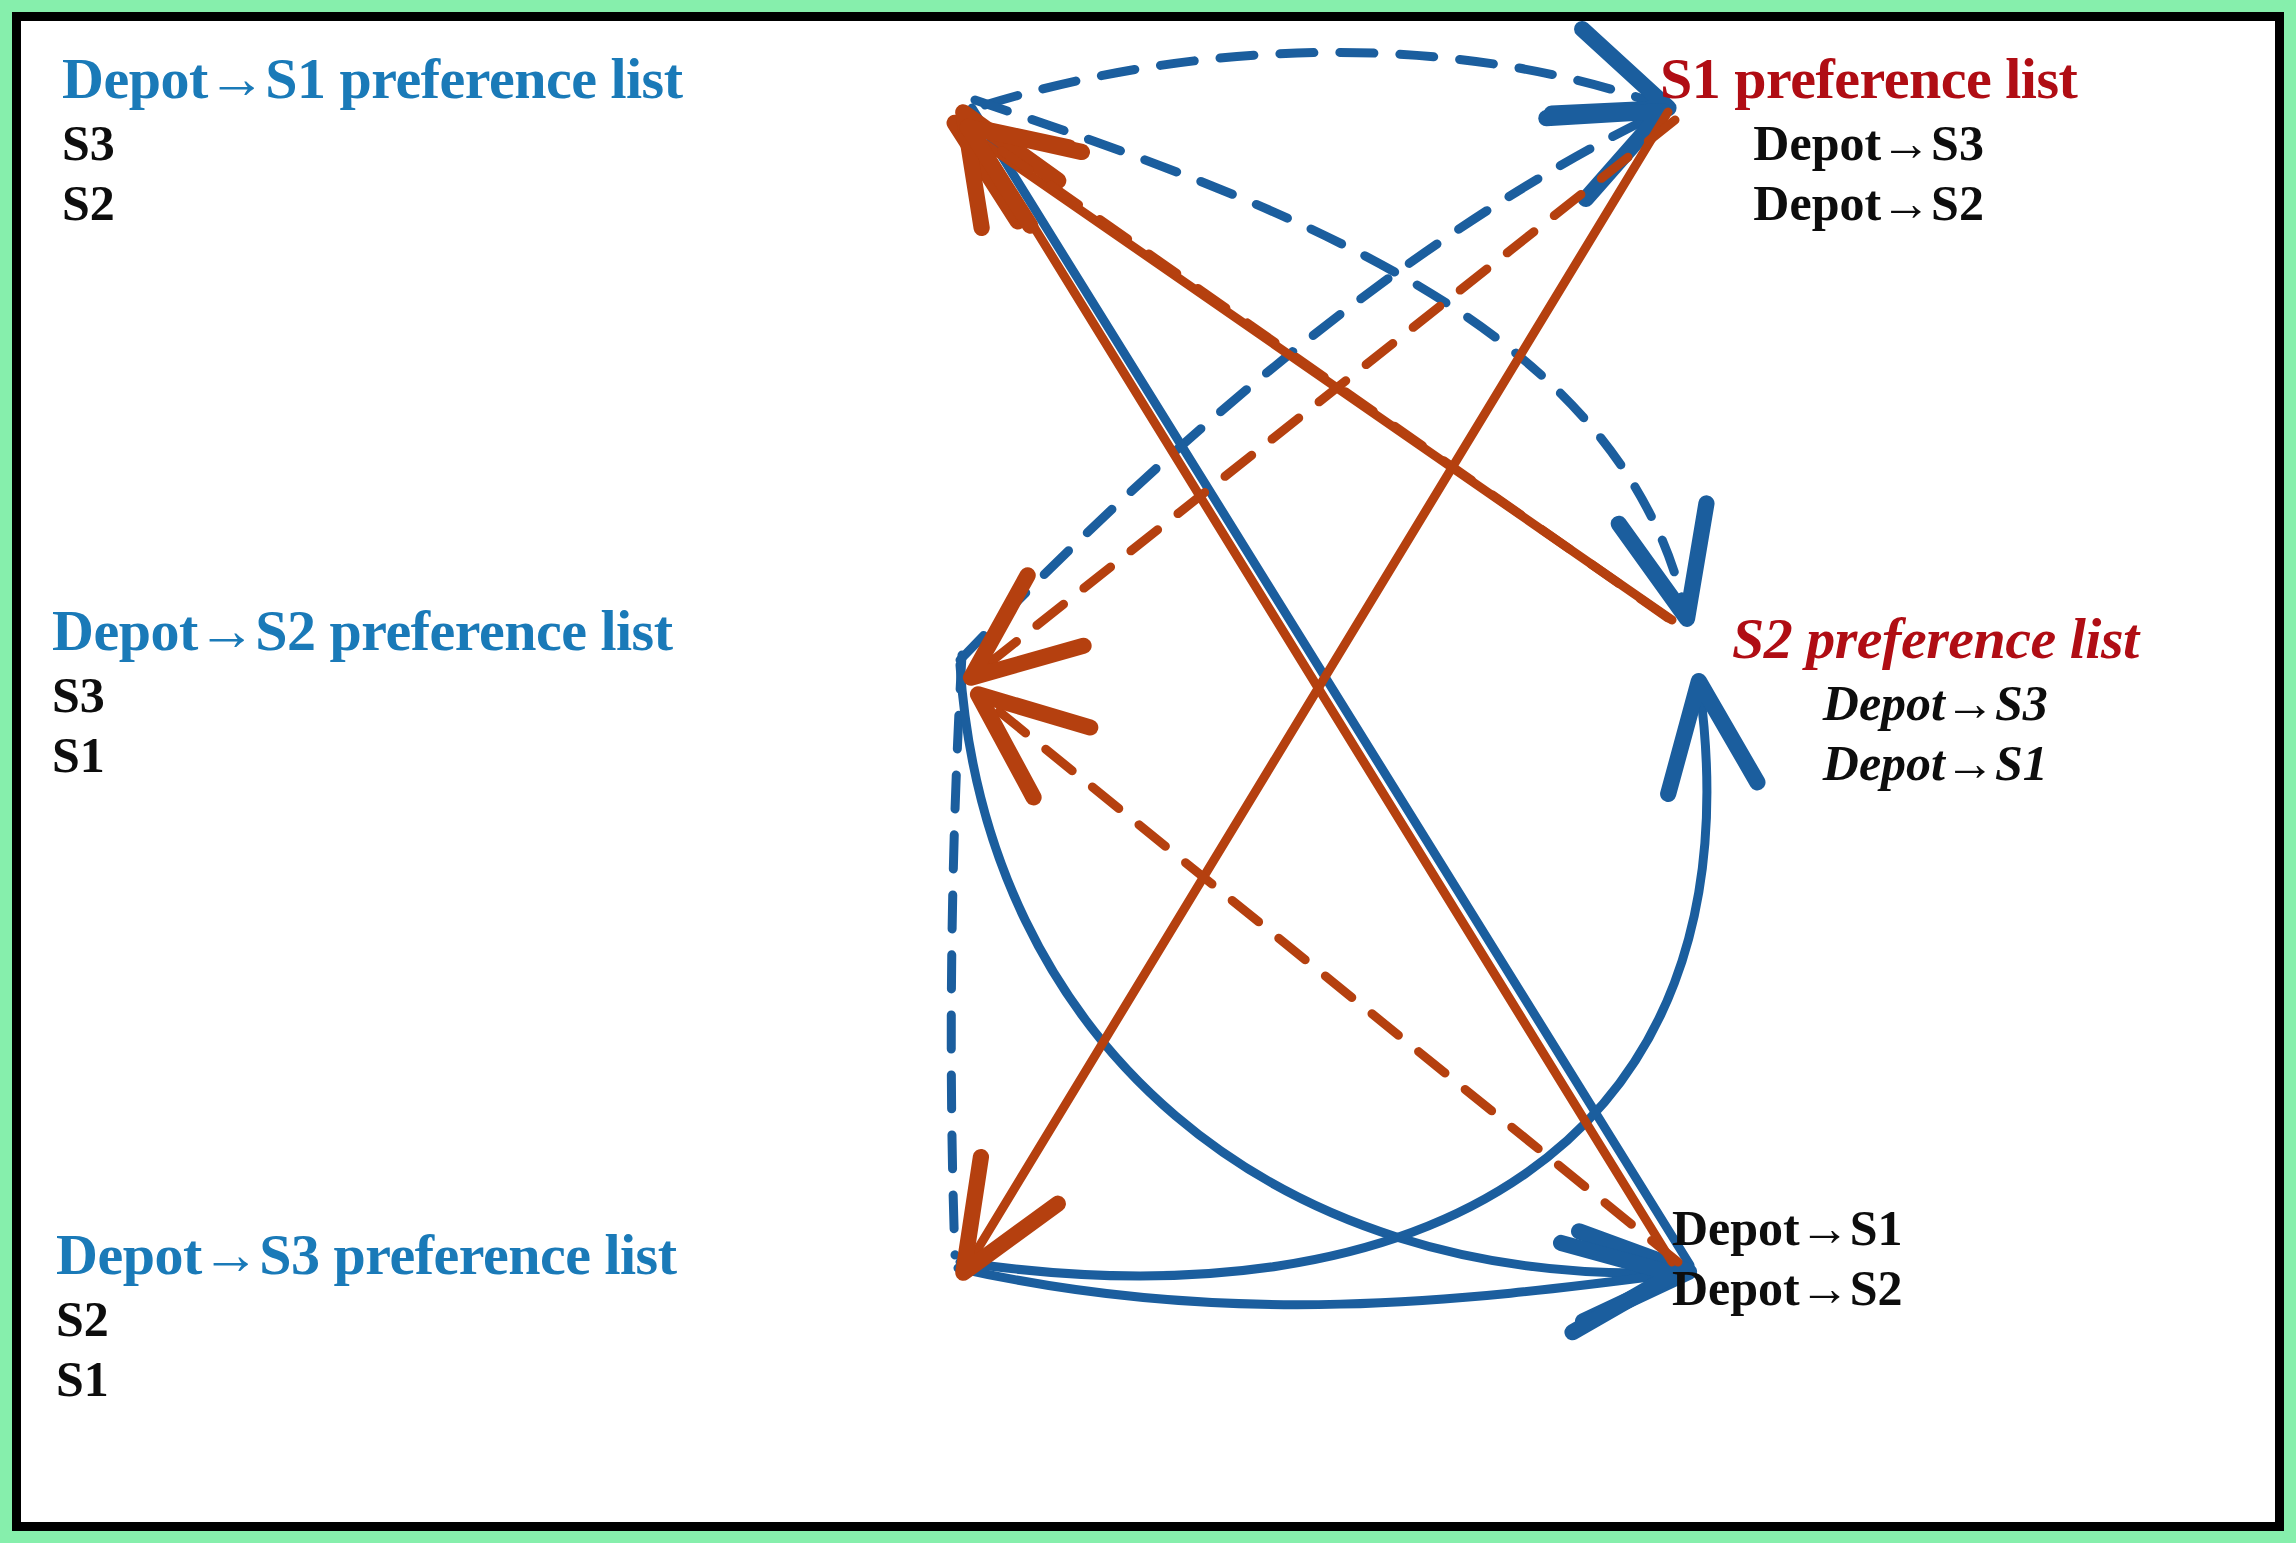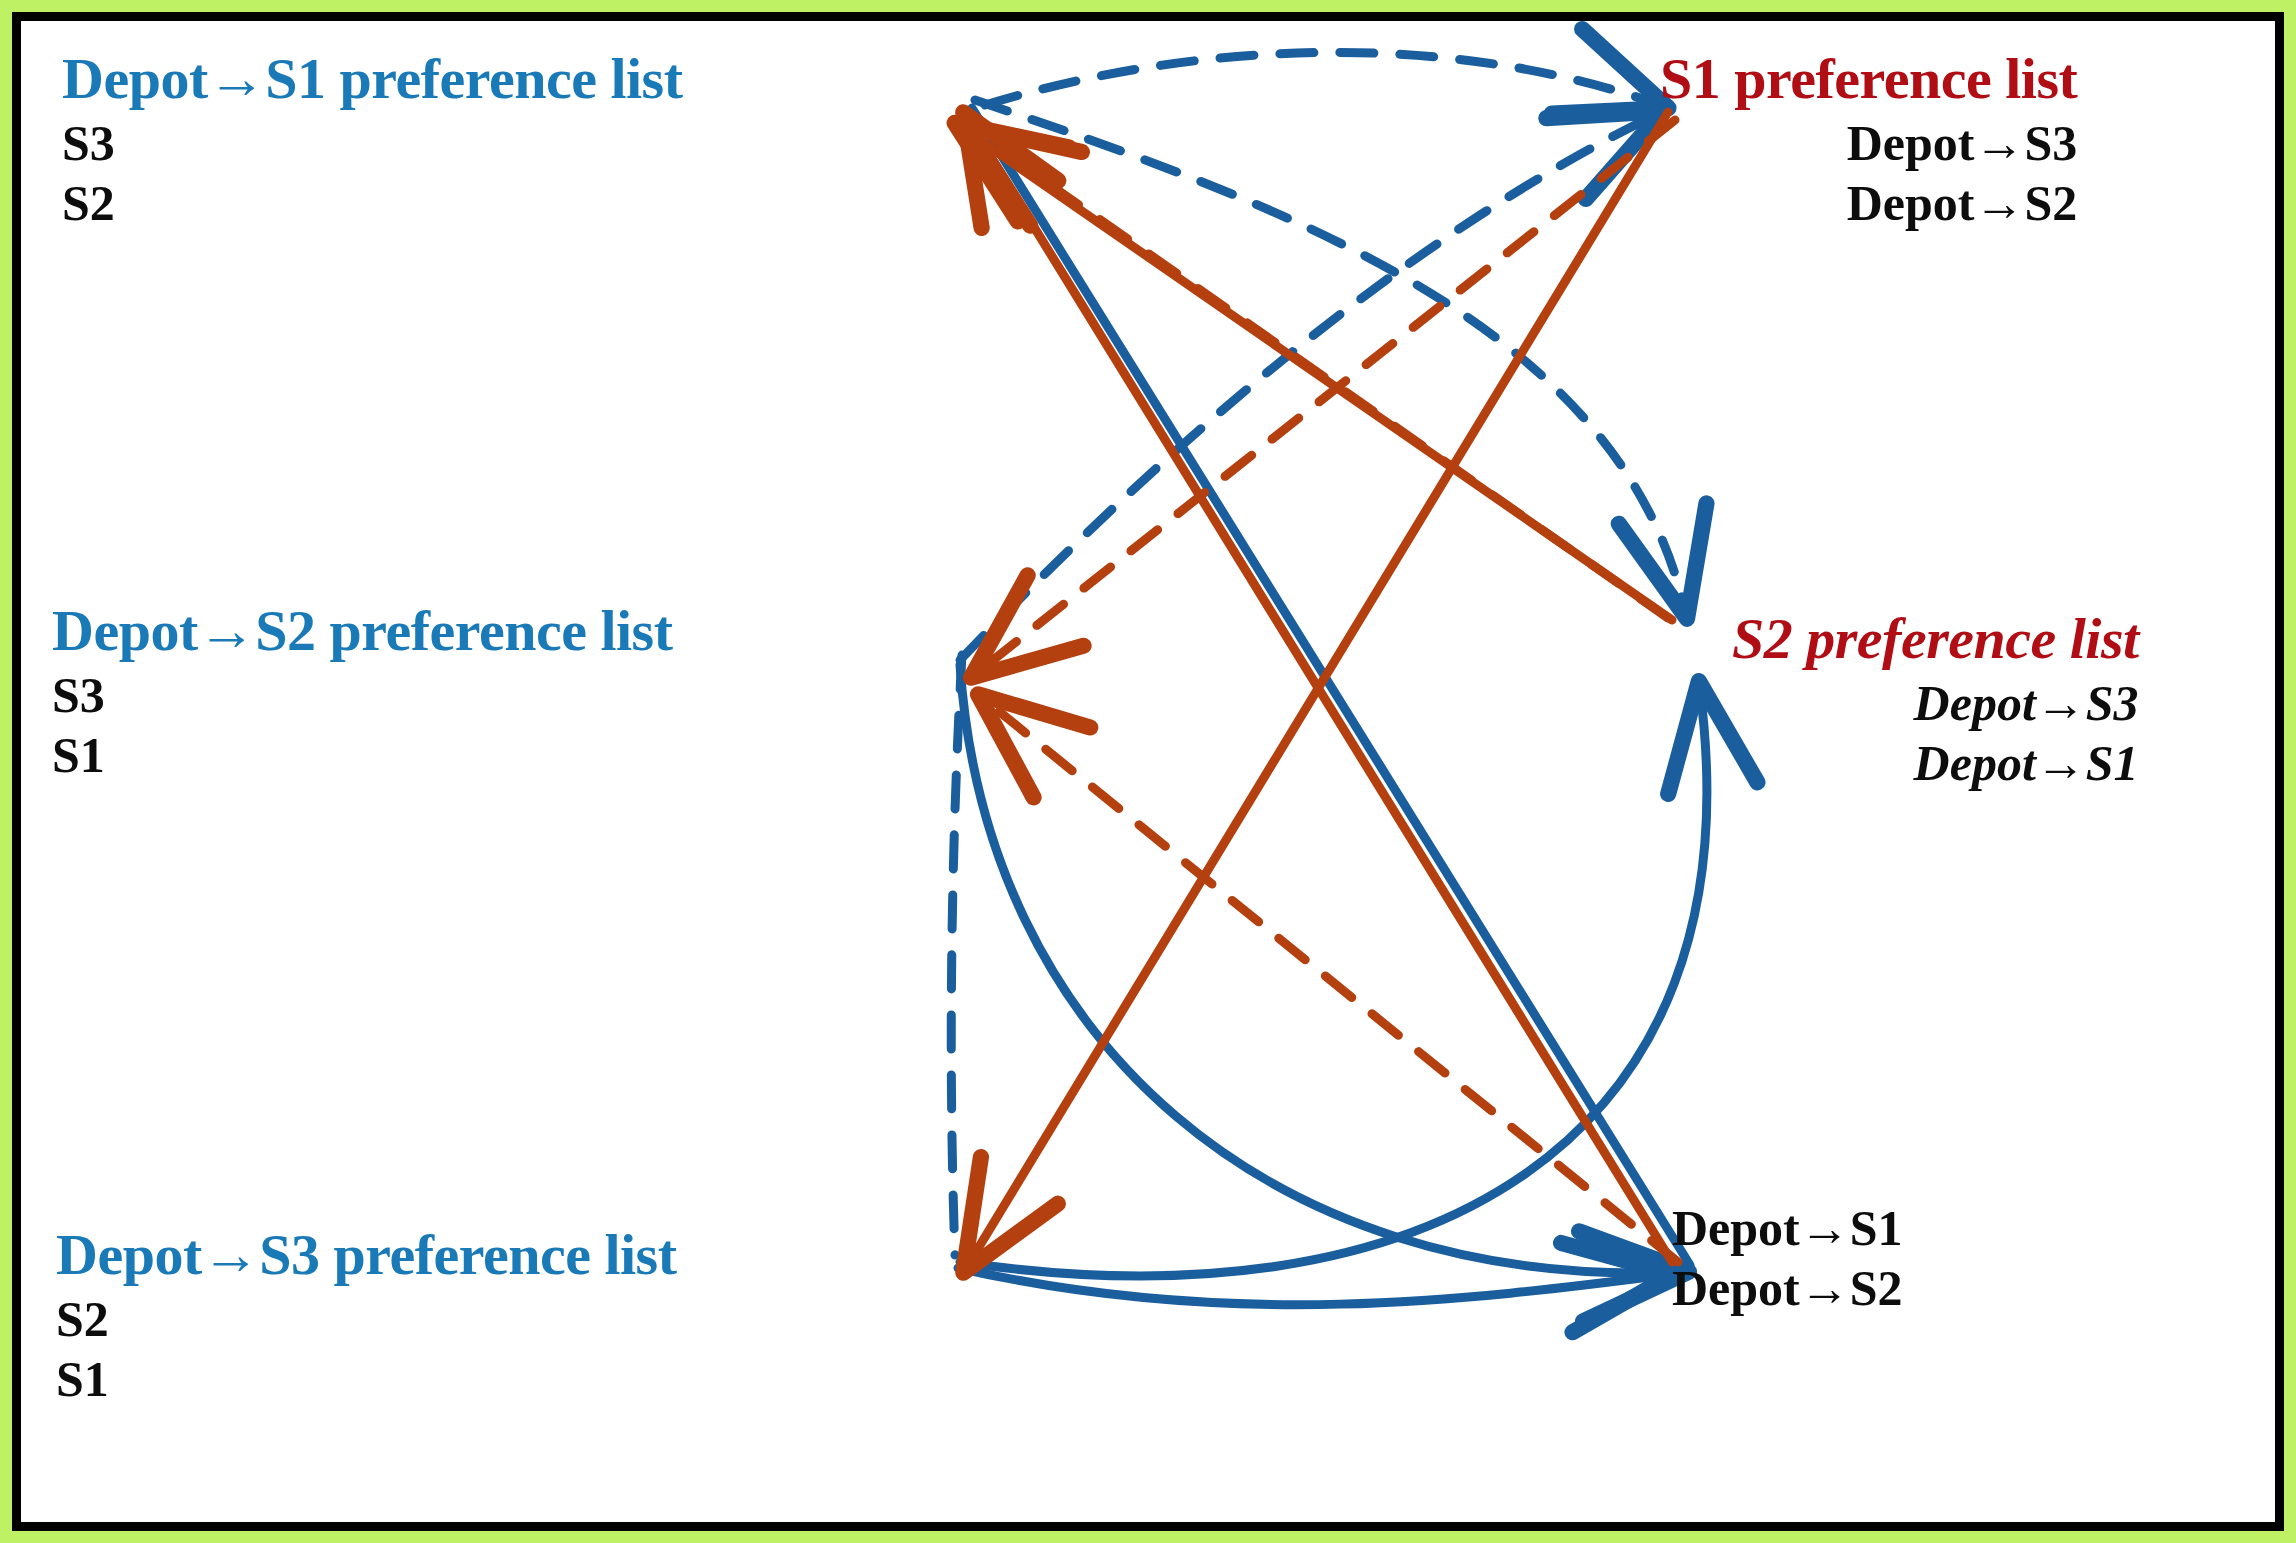--- a/index.html
+++ b/index.html
@@ -4,21 +4,21 @@
 <style>
   html, body {
     margin: 0;
     padding: 0;
     background: #ffffff;
   }
   #page {
     position: relative;
     width: 2296px;
     height: 1543px;
-    background: #bef264;
+    background: #86efac;
     overflow: hidden;
     font-family: "Liberation Serif", "DejaVu Serif", serif;
   }
   #frame {
     position: absolute;
     left: 12px;
     top: 12px;
     width: 2272px;
     height: 1519px;
     border: 9px solid #000000;
@@ -46,21 +46,21 @@
   .blk-title.left { color: #1a7ab8; }
   .blk-title.right { color: #b00d14; }
   .blk-item {
     font-weight: bold;
     font-size: 50px;
     line-height: 1.12;
     color: #0d0d0d;
     margin-top: 4px;
   }
   .left-block { text-align: left; }
-  .right-block { text-align: right; }
+  .right-block { text-align: center; }
 
   
   #block-left-0 { left: 62px;  top: 48px;  }
   #block-left-1 { left: 52px;  top: 600px; }
   #block-left-2 { left: 56px;  top: 1224px;}
 
   
   #block-right-0 { left: 1660px; top: 48px;  }
   #block-right-1 { left: 1732px; top: 608px; font-style: italic; }
   #block-right-2 { left: 1672px; top: 1196px;}

